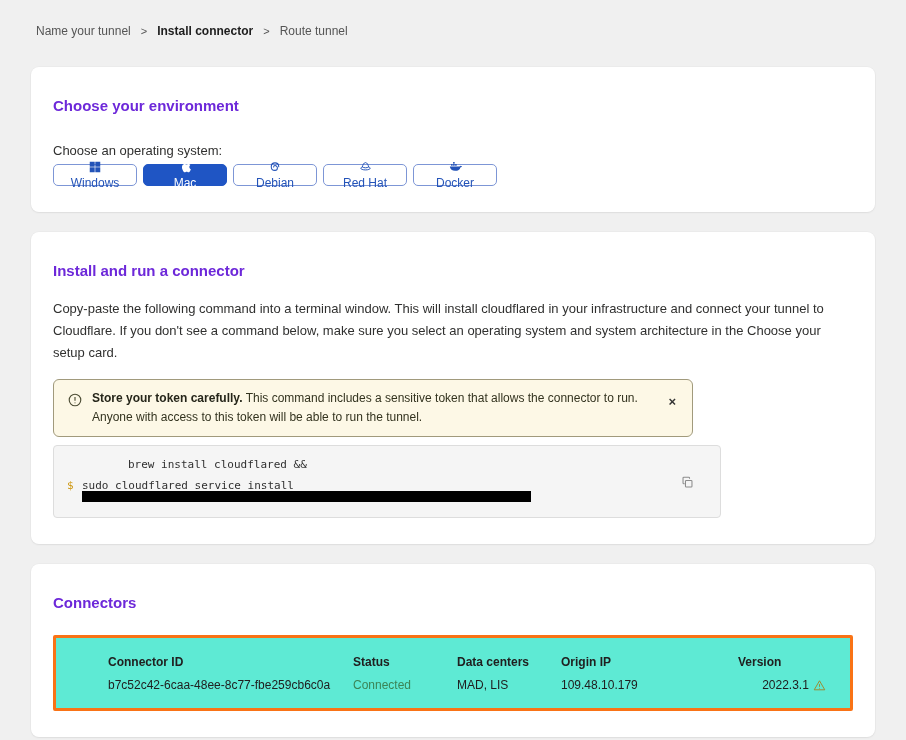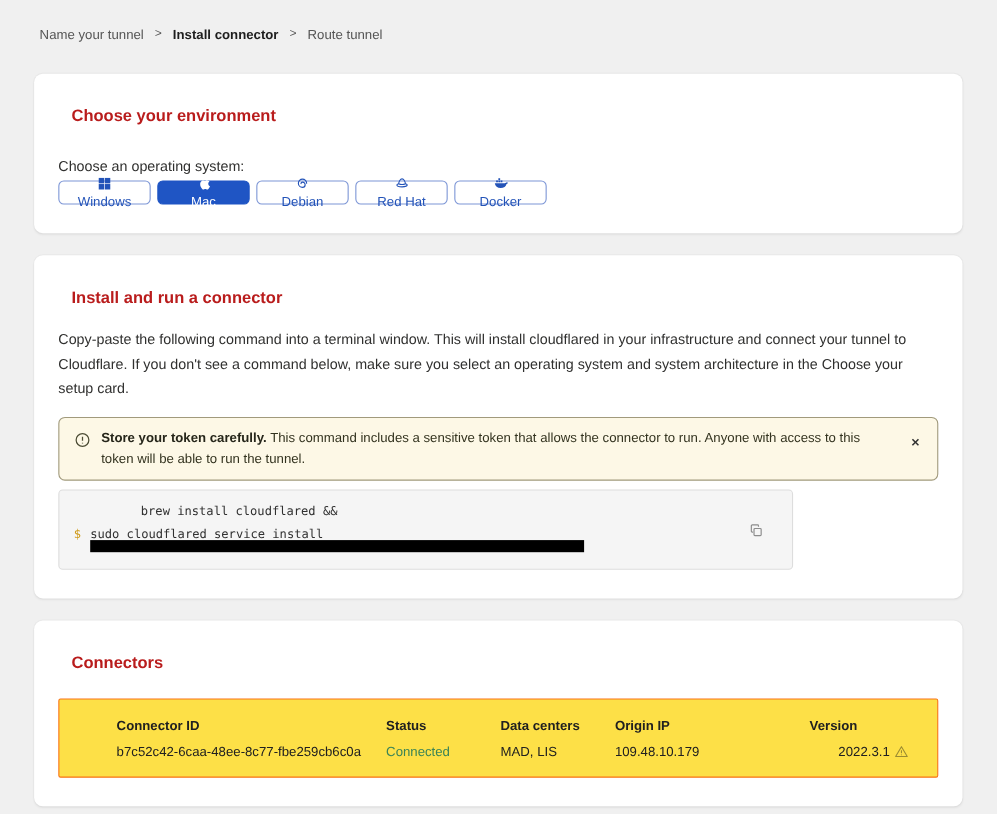--- a/index.html
+++ b/index.html
@@ -22,21 +22,21 @@
   .crumb-sep { color:#555; font-size:11px; }
   
   .card {
     background:#fff;
     border-radius:8px;
     box-shadow:0 1px 2px rgba(0,0,0,.06), 0 0 0 1px rgba(0,0,0,.02);
     margin:20px 31px 0 31px;
     padding:30px 22px 26px 22px;
   }
   .card:first-of-type { margin-top:29px; }
-  .card-title { font-size:15px; font-weight:bold; color:#b91c1c;margin-left:12px; }
+  .card-title { font-size:15px; font-weight:bold; color:#6d28d9; }
   
   .os-label { font-size:13px; color:#30302f; margin-top:29px; }
   .os-row { display:flex; gap:6px; margin-top:6px; }
   .os-btn {
     width:84px; height:22px;
     display:flex; align-items:center; justify-content:center; gap:3px;
     background:#fff;
     border:1px solid #7d96d6;
     border-radius:5px;
     color:#2353b8;
@@ -51,21 +51,21 @@
     border-color:#1f55c4;
     color:#fff;
   }
   
   .desc {
     font-size:13px; color:#30302f; line-height:22px;
     margin-top:19px; max-width:800px;
   }
   .banner {
     margin-top:15px;
-    width:800px;
+    width:640px;
     display:flex; align-items:flex-start;
     gap:10px;
     background:#fdf8e6;
     border:1px solid #a19a7c;
     border-radius:6px;
     padding:9px 12px 9px 14px;
   }
   .banner-icon { margin-top:4px; flex:0 0 auto; }
   .banner-text { flex:1; font-size:12px; line-height:19px; color:#33331f; }
   .banner-text b { color:#26261a; }
@@ -97,22 +97,22 @@
   .redact.bar1 { width:546px; height:11px; }
   .redact.bar2 { width:449px; height:11px; margin-top:0; }
   .copy-btn {
     position:absolute; right:24px; top:28px;
     background:none; border:none; cursor:pointer; padding:2px;
   }
   
   .conn-table {
     margin-top:24px;
     width:800px;
-    background:#fde047;
-    border:1px solid #f97316;
+    background:#5eead4;
+    border:3px solid #f97316;
     border-radius:2px;
     padding:17px 0 16px 52px;
     font-size:12px;
   }
   .conn-row {
     display:grid;
     grid-template-columns:245px 104px 104px 177px 1fr;
     align-items:center;
   }
   .conn-row.head { font-weight:bold; color:#202020; margin-bottom:9px; }

